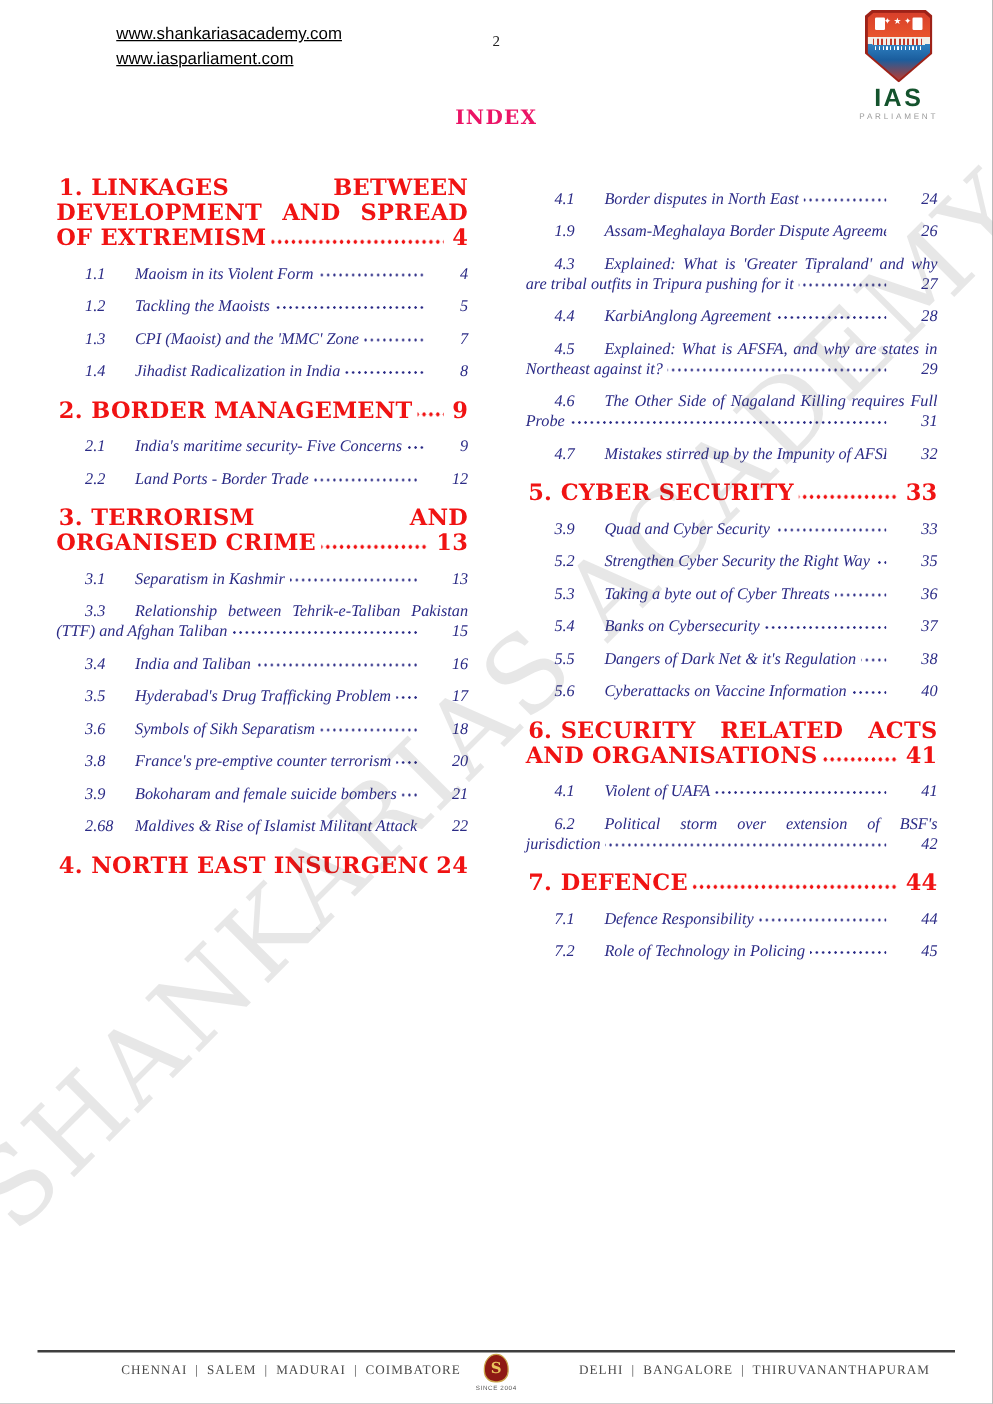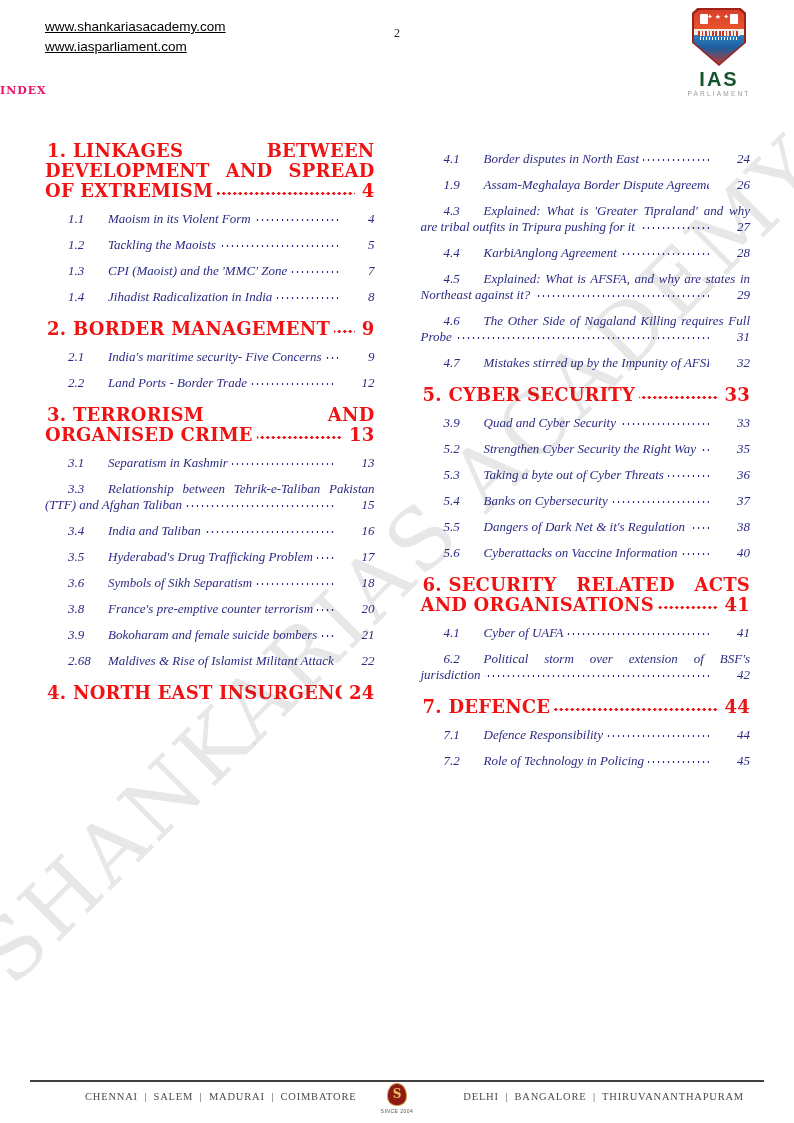--- a/index.html
+++ b/index.html
@@ -10,43 +10,43 @@
   }
   *{box-sizing:border-box;margin:0;padding:0;}
   html,body{background:#888;}
   .page{
     position:relative;width:794px;height:1123px;margin:0 auto;
     background:#fff;overflow:hidden;
     font-family:"Liberation Sans",sans-serif;
   }
   
   .urls{position:absolute;top:17px;left:45px;font-size:13.5px;line-height:20px;}
-  .urls a{display:block;color:#000;text-decoration:underline;cursor:pointer;}
+  .urls a{display:block;color:#000;text-decoration:underline;cursor:pointer;margin-left:48px;}
   .page-num{position:absolute;top:26px;left:0;right:0;text-align:center;
     font:12px "Liberation Serif",serif;color:#222;}
   .logo{position:absolute;top:8px;right:40px;width:70px;text-align:center;}
   .shield-outer{width:54px;height:58px;margin:0 auto;background:#9e2218;
     clip-path:polygon(10% 0,90% 0,100% 8%,100% 60%,50% 100%,0 60%,0 8%);
     position:relative;}
   .shield{position:absolute;left:2px;top:2px;right:2px;bottom:2px;
     clip-path:polygon(10% 0,90% 0,100% 8%,100% 60%,50% 100%,0 60%,0 8%);
     background:linear-gradient(180deg,#d8402b 0%,#e8542c 36%,#f2efe9 36%,#f2efe9 47%,#2e7fc0 47%,#1b5e9e 70%,#b53c33 100%);}
   .shield .glyphs{position:absolute;top:3px;left:0;right:0;color:#fff;font-size:7px;letter-spacing:2px;}
   .shield .bookbox{position:absolute;top:4px;left:6px;width:8px;height:10px;background:#fff;border-radius:1px;}
   .shield .quillbox{position:absolute;top:4px;right:6px;width:8px;height:10px;background:#fff;border-radius:1px;}
   .shield .band{position:absolute;top:38%;left:4px;right:4px;height:5px;
     background:repeating-linear-gradient(90deg,#c0392b 0 1.5px,#f2efe9 1.5px 3.5px);}
   .shield .band2{position:absolute;top:50%;left:6px;right:6px;height:3px;
     background:repeating-linear-gradient(90deg,#fff 0 1px,transparent 1px 3px);}
   .logo-acronym{margin-top:3px;color:#14532d;font-weight:bold;font-size:20px;
     letter-spacing:2px;line-height:20px;}
   .logo-wordmark{margin-top:1px;color:#9a9a9a;font-size:6.5px;letter-spacing:2.2px;}
   
-  .index-title{position:absolute;top:84px;left:0;right:0;
-    font-family:"DejaVu Serif",serif;font-weight:bold;font-size:11px;
+  .index-title{position:absolute;top:84px;left:0;right:0;text-align:center;
+    font-family:"DejaVu Serif",serif;font-weight:bold;font-size:16px;
     letter-spacing:1px;color:var(--pink);}
   
   .columns{position:absolute;top:141px;left:45px;right:44px;display:flex;gap:46px;}
   .col{flex:1;min-width:0;}
   .toc-section{margin-bottom:8px;}
   .toc-heading{
     position:relative;text-align:justify;text-indent:2px;
     font-family:"DejaVu Serif",serif;font-weight:bold;font-size:18px;line-height:20px;
     letter-spacing:0.2px;color:var(--red);margin:14px 0 9px;
     background-image:radial-gradient(circle,currentColor 1.4px,rgba(0,0,0,0) 1.7px);
@@ -73,21 +73,21 @@
   .t{padding-right:4px;}
   .pg{position:absolute;right:0;bottom:0;background:#fff;padding-left:5px;position:absolute;}
   
   .watermark{position:absolute;top:560px;left:400px;
     transform:translate(-50%,-50%) rotate(-45deg);
     font-family:"DejaVu Serif",serif;font-size:84px;letter-spacing:4px;
     color:rgba(60,60,60,0.12);white-space:nowrap;z-index:40;pointer-events:none;}
   
   .footer-rule{position:absolute;left:30px;right:30px;top:1080px;height:2px;background:#3f3f3f;}
   .cities{position:absolute;top:1091px;font-family:"Liberation Serif",serif;
-    font-size:10.5px;letter-spacing:0.8px;word-spacing:3px;color:var(--footer-text);}
+    font-size:10.5px;letter-spacing:0.8px;word-spacing:3px;color:var(--footer-text);margin-left:12px;}
   .cities.left{left:85px;}
   .cities.right{right:50px;}
   .footer-logo{position:absolute;top:1083px;left:50%;transform:translateX(-50%);
     width:40px;text-align:center;}
   .fshield{width:20px;height:23px;margin:0 auto;background:#8e1a14;
     border:1.5px solid #caa54a;border-radius:10px 10px 9px 9px/12px 12px 9px 9px;
     color:#e9c35c;font:bold 12px/20px "DejaVu Serif",serif;text-align:center;}
   .fcaption{font-size:5px;color:#555;letter-spacing:0.5px;margin-top:2px;}
 </style>
 </head>
@@ -161,21 +161,21 @@
           <div class="toc-heading"><span class="num">5.</span><span class="t">CYBER SECURITY</span><span class="pg">33</span></div>
           <div class="toc-entry"><span class="num">3.9</span><span class="t">Quad and Cyber Security</span><span class="pg">33</span></div>
           <div class="toc-entry"><span class="num">5.2</span><span class="t">Strengthen Cyber Security the Right Way</span><span class="pg">35</span></div>
           <div class="toc-entry"><span class="num">5.3</span><span class="t">Taking a byte out of Cyber Threats</span><span class="pg">36</span></div>
           <div class="toc-entry"><span class="num">5.4</span><span class="t">Banks on Cybersecurity</span><span class="pg">37</span></div>
           <div class="toc-entry"><span class="num">5.5</span><span class="t">Dangers of Dark Net &amp; it's Regulation</span><span class="pg">38</span></div>
           <div class="toc-entry"><span class="num">5.6</span><span class="t">Cyberattacks on Vaccine Information</span><span class="pg">40</span></div>
         </section>
         <section class="toc-section">
           <div class="toc-heading"><span class="num">6.</span><span class="t">SECURITY RELATED ACTS AND ORGANISATIONS</span><span class="pg">41</span></div>
-          <div class="toc-entry"><span class="num">4.1</span><span class="t">Cyber of UAFA</span><span class="pg">41</span></div>
+          <div class="toc-entry"><span class="num">4.1</span><span class="t">Violent of UAFA</span><span class="pg">41</span></div>
           <div class="toc-entry"><span class="num">6.2</span><span class="t">Political storm over extension of BSF's jurisdiction</span><span class="pg">42</span></div>
         </section>
         <section class="toc-section">
           <div class="toc-heading"><span class="num">7.</span><span class="t">DEFENCE</span><span class="pg">44</span></div>
           <div class="toc-entry"><span class="num">7.1</span><span class="t">Defence Responsibility</span><span class="pg">44</span></div>
           <div class="toc-entry"><span class="num">7.2</span><span class="t">Role of Technology in Policing</span><span class="pg">45</span></div>
         </section>
       </div>
   </div>
 

